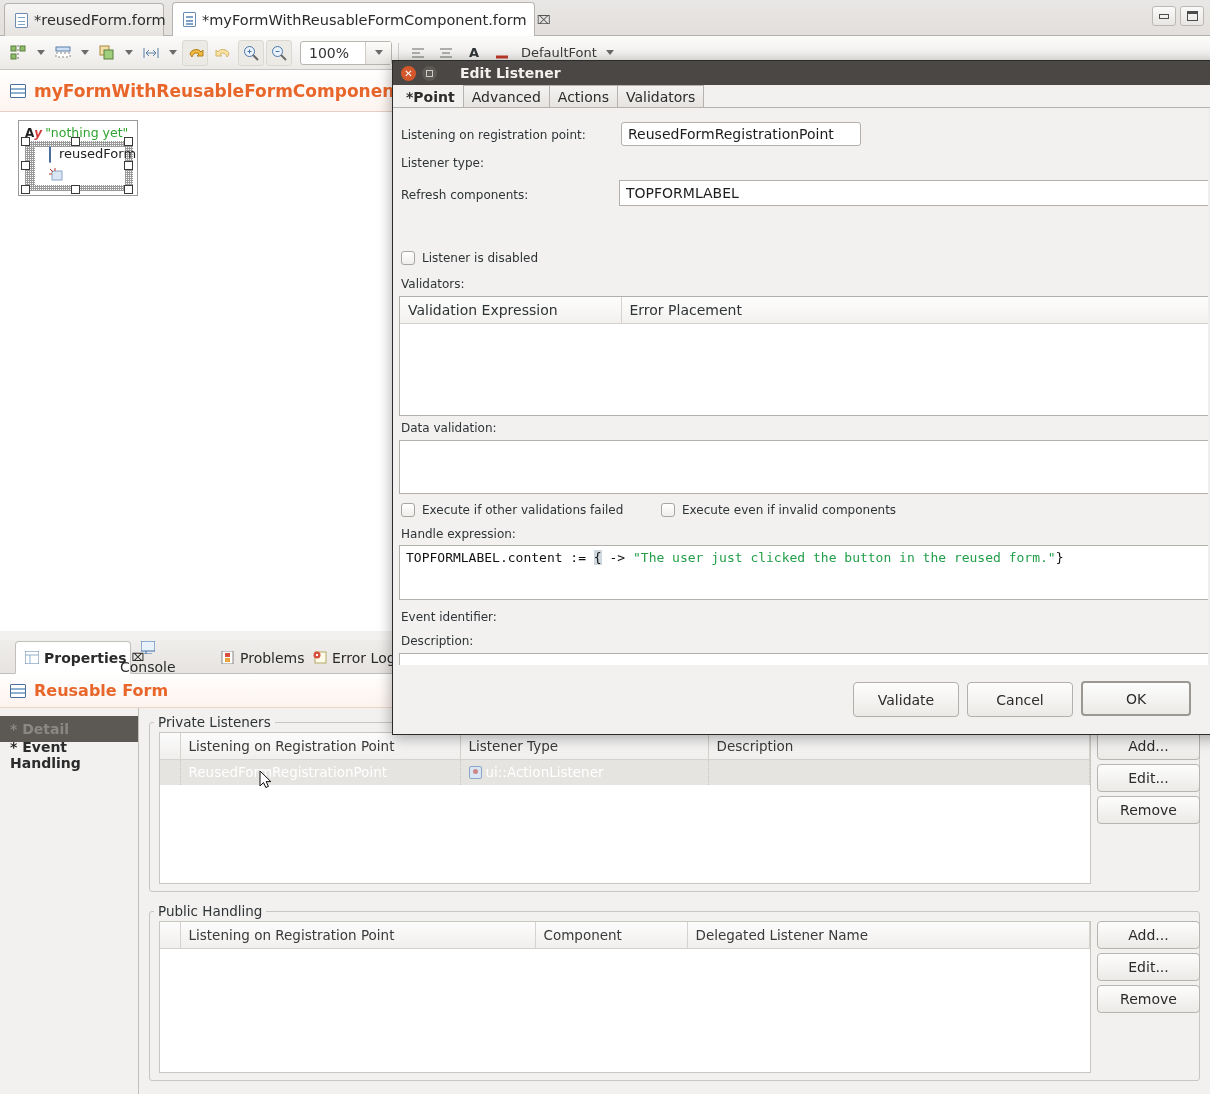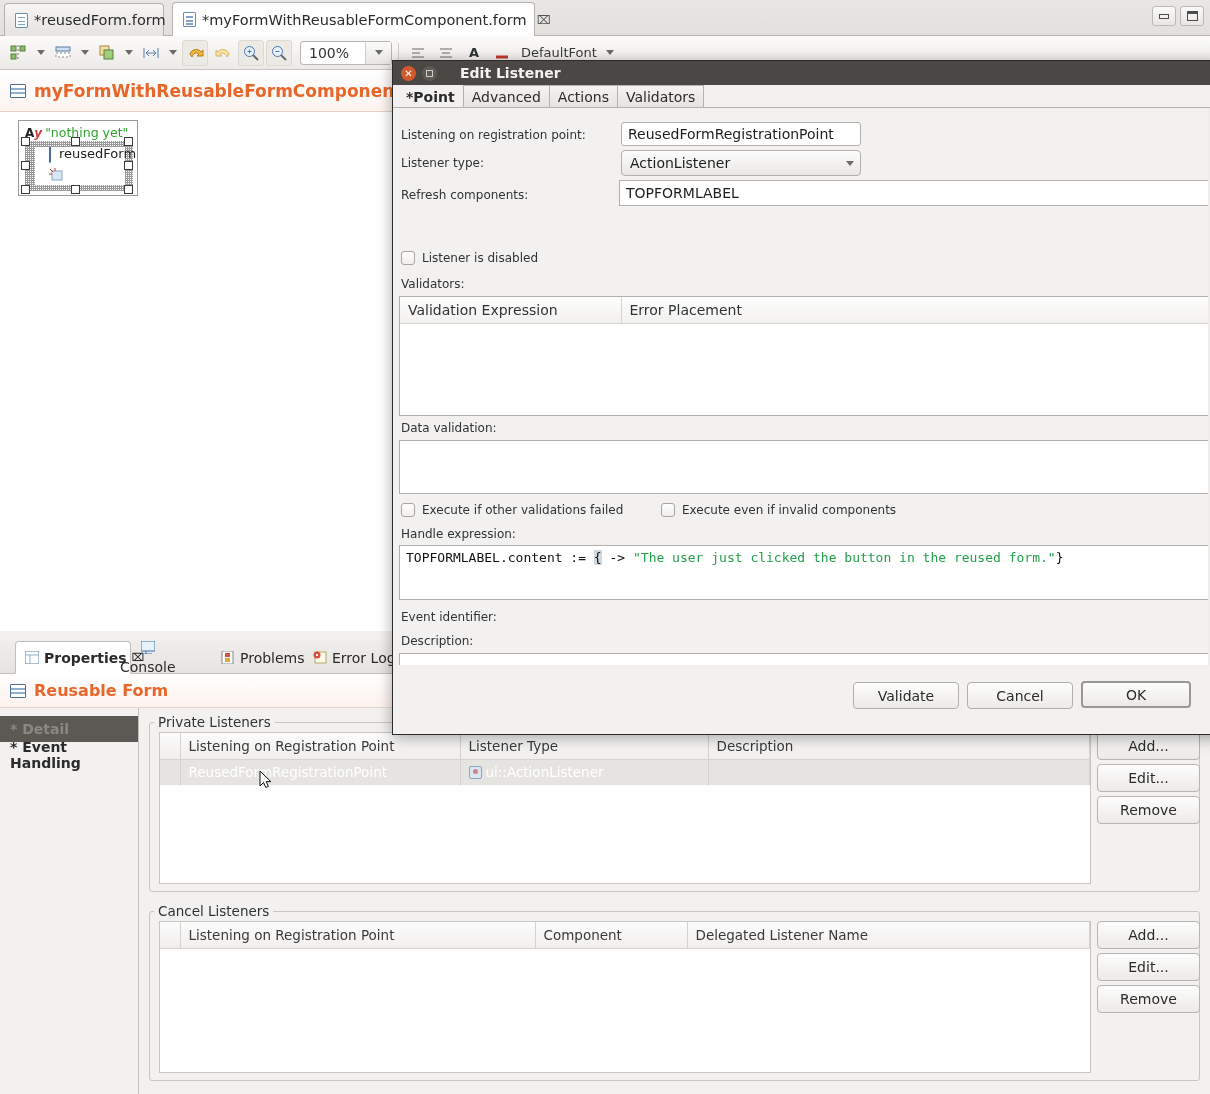--- a/index.html
+++ b/index.html
@@ -223,21 +223,21 @@
   .dtable table { width:100%; border-collapse:collapse; }
   .codebox {
     position:absolute; background:#fff; border:1px solid #b3afab;
     font-family:"DejaVu Sans Mono","Liberation Mono",monospace; font-size:13px;
     padding:4px 6px; white-space:pre; color:#111;
   }
   .codebox .str { color:#22a04a; }
   .codebox .brk { background:#cfd8de; }
   .dlg-foot { position:absolute; left:0; bottom:0; width:830px; height:69px; background:#f2f1f0; }
   .dbtn {
-    position:absolute; height:27px; border:1px solid #b3afab; border-radius:4px;
+    position:absolute; height:35px; border:1px solid #b3afab; border-radius:4px;
     background:linear-gradient(#fdfdfd,#eceae7); font-size:14px; color:#2b2b2b;
     display:flex; align-items:center; justify-content:center;
   }
   .dbtn.def { border:2px solid #9b9793; }
   .vsb { position:absolute; right:0; width:13px; background:#efedeb; }
 </style>
 </head>
 <body>
 
 <div id="app">
@@ -472,21 +472,21 @@
             </tbody>
           </table>
         </div>
         <div class="sidebtns" style="left:958px; top:24px;">
           <div class="gbtn">Add...</div>
           <div class="gbtn">Edit...</div>
           <div class="gbtn">Remove</div>
         </div>
 
         <fieldset class="grp" style="left:10px; top:195px; width:1051px; height:178px;">
-          <legend>Cancel Listeners</legend>
+          <legend>Public Handling</legend>
         </fieldset>
         <div class="tblwrap" style="left:20px; top:213px; width:932px; height:152px;">
           <table class="lt">
             <thead>
                 <tr>
               <th style="width:20px;border-right:1px solid #d6d2ce;"></th>
               <th style="width:355px;">Listening on Registration Point</th>
               <th style="width:152px;">Component</th>
               <th>Delegated Listener Name</th>
             </tr>
@@ -521,24 +521,20 @@
     </div>
 
     <div class="dlg-body">
 
       <div class="dlabel" style="left:8px; top:20px;">Listening on registration point:</div>
       <div class="dinput" style="left:228px; top:14px; width:240px; height:24px;">
         <span>ReusedFormRegistrationPoint</span>
       </div>
 
       <div class="dlabel" style="left:8px; top:48px;">Listener type:</div>
-      <div class="dcombo" style="left:228px; top:42px; width:240px;">
-        <span class="cv">ActionListener</span>
-        <span class="caret"></span>
-      </div>
 
       <div class="dlabel" style="left:8px; top:80px;">Refresh components:</div>
       <div class="dinput flat" style="left:226px; top:72px; width:595px; height:26px; border-color:#b3afab;">
         <span>TOPFORMLABEL</span>
       </div>
 
       <div class="chk" style="left:8px; top:143px;">
         <span class="chkbox"></span>
         <span>Listener is disabled</span>
       </div>

